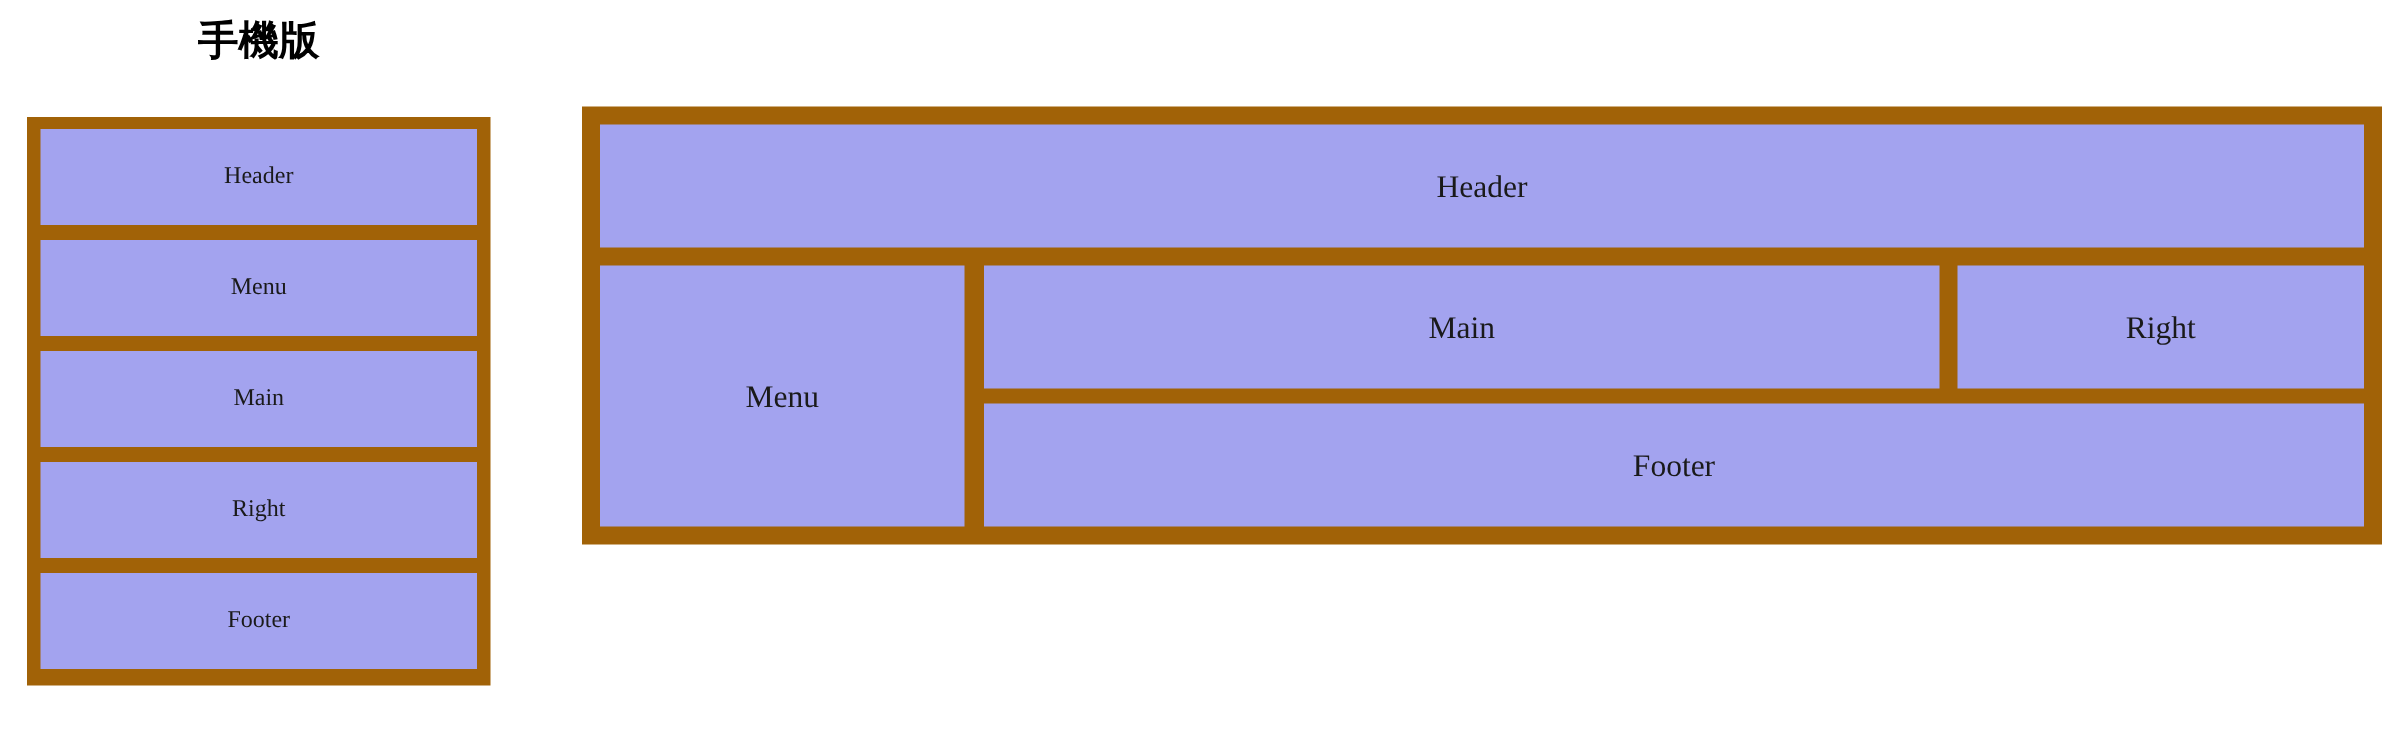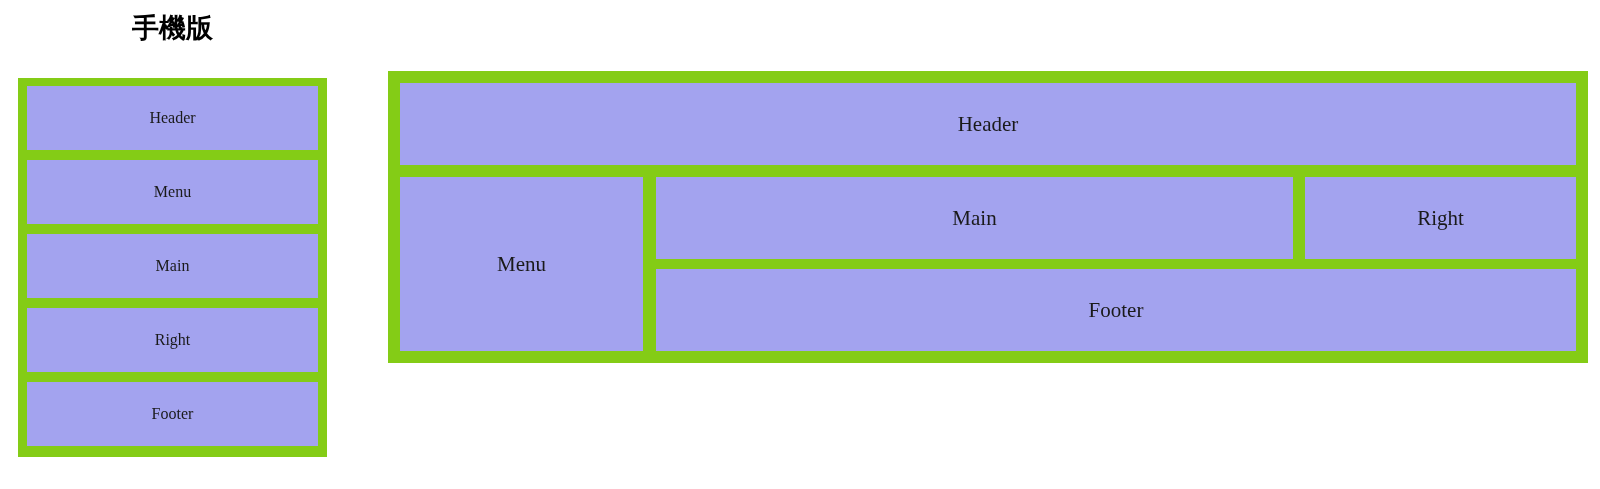--- a/index.html
+++ b/index.html
@@ -27,21 +27,21 @@
     line-height: 1;
     white-space: nowrap;
     text-align: center;
   }
   #title-mobile  { left: 0px;   top: 14px; width: 345px;  }
   #title-desktop { left: 388px; top: 14px; width: 1200px; }
 
   
   .frame {
     position: absolute;
-    background: #84cc16;
+    background: #a16207;
     box-sizing: border-box;
   }
   .cell {
     position: absolute;
     background: #a3a3ef;
     box-sizing: border-box;
     display: flex;
     align-items: center;
     justify-content: center;
     font-family: "Liberation Serif", "DejaVu Serif", serif;

